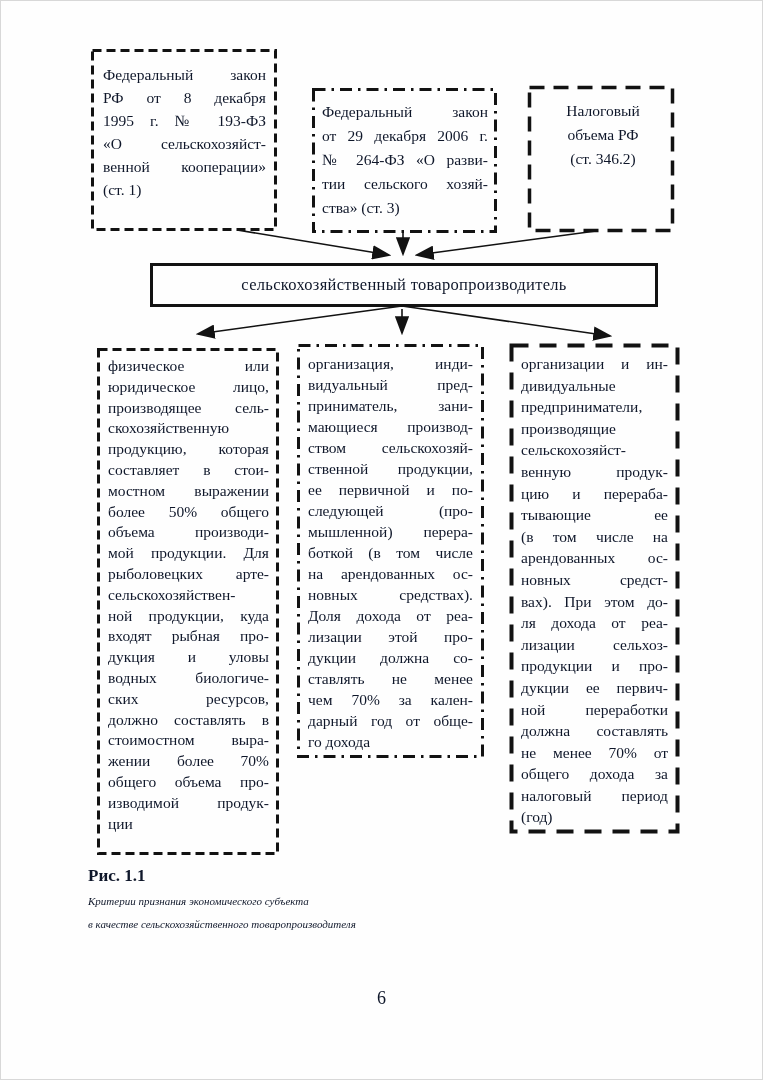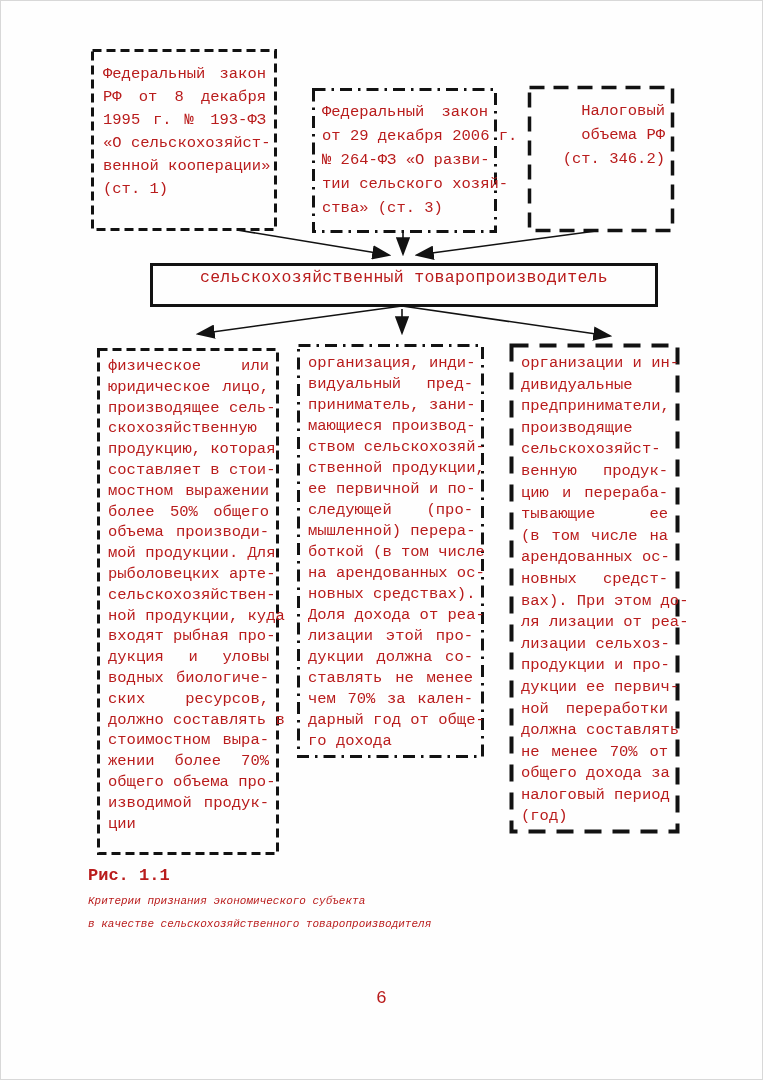--- a/index.html
+++ b/index.html
@@ -1,34 +1,34 @@
 <!DOCTYPE html>
 <html lang="ru"><head>
 <meta charset="utf-8">
 <style>
   html,body{margin:0;padding:0;background:#e8e8e8;}
   .page{
     position:relative;
     width:763px;height:1080px;
     margin:0 auto;
     background:#fefefe;
-    font-family:Liberation Mono, monospace;
-    color:#b91c1c;
+    font-family:Liberation Serif, serif;
+    color:#0f172a;
     overflow:hidden;
     box-shadow:inset 0 0 0 1px #d8d8d8;
   }
   svg.diagram{position:absolute;left:0;top:0;width:763px;height:1080px;}
   .boxtext{position:absolute;font-size:15.5px;}
   .line{text-align:justify;text-align-last:justify;white-space:nowrap;}
   .line.last{text-align-last:left;}
-  .align-left .line{text-align:right;text-align-last:auto;}
+  .align-left .line{text-align:center;text-align-last:auto;}
   .t-box{line-height:23px;}
   .b-box{line-height:20.8px;}
   .center-label{
-    position:absolute;left:152px;top:257px;width:504px;height:40px;
+    position:absolute;left:152px;top:265px;width:504px;height:40px;
     display:flex;align-items:center;justify-content:center;
     font-size:16.5px;letter-spacing:.3px;
   }
   .caption{position:absolute;left:88px;width:600px;text-align:left;}
   .caption-number{top:866px;font-weight:bold;font-size:17px;}
   .caption-title{top:890px;font-style:italic;font-size:11px;line-height:22.5px;}
   .page-number{
     position:absolute;left:0;top:988px;width:763px;
     text-align:center;font-size:18px;
   }
@@ -143,21 +143,21 @@
       <div class="line">предприниматели,</div>
       <div class="line">производящие</div>
       <div class="line">сельскохозяйст-</div>
       <div class="line">венную продук-</div>
       <div class="line">цию и перераба-</div>
       <div class="line">тывающие ее</div>
       <div class="line">(в том числе на</div>
       <div class="line">арендованных ос-</div>
       <div class="line">новных средст-</div>
       <div class="line">вах). При этом до-</div>
-      <div class="line">ля лизации от реа-</div>
+      <div class="line">ля дохода от реа-</div>
       <div class="line">лизации сельхоз-</div>
       <div class="line">продукции и про-</div>
       <div class="line">дукции ее первич-</div>
       <div class="line">ной переработки</div>
       <div class="line">должна составлять</div>
       <div class="line">не менее 70% от</div>
       <div class="line">общего дохода за</div>
       <div class="line">налоговый период</div>
       <div class="line last">(год)</div>
     </div>

